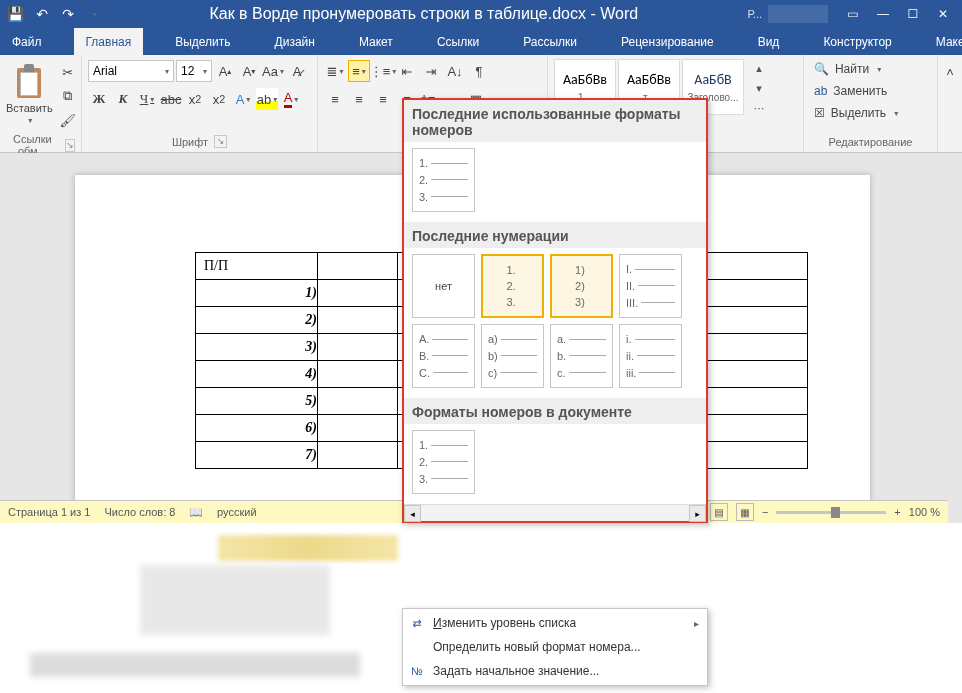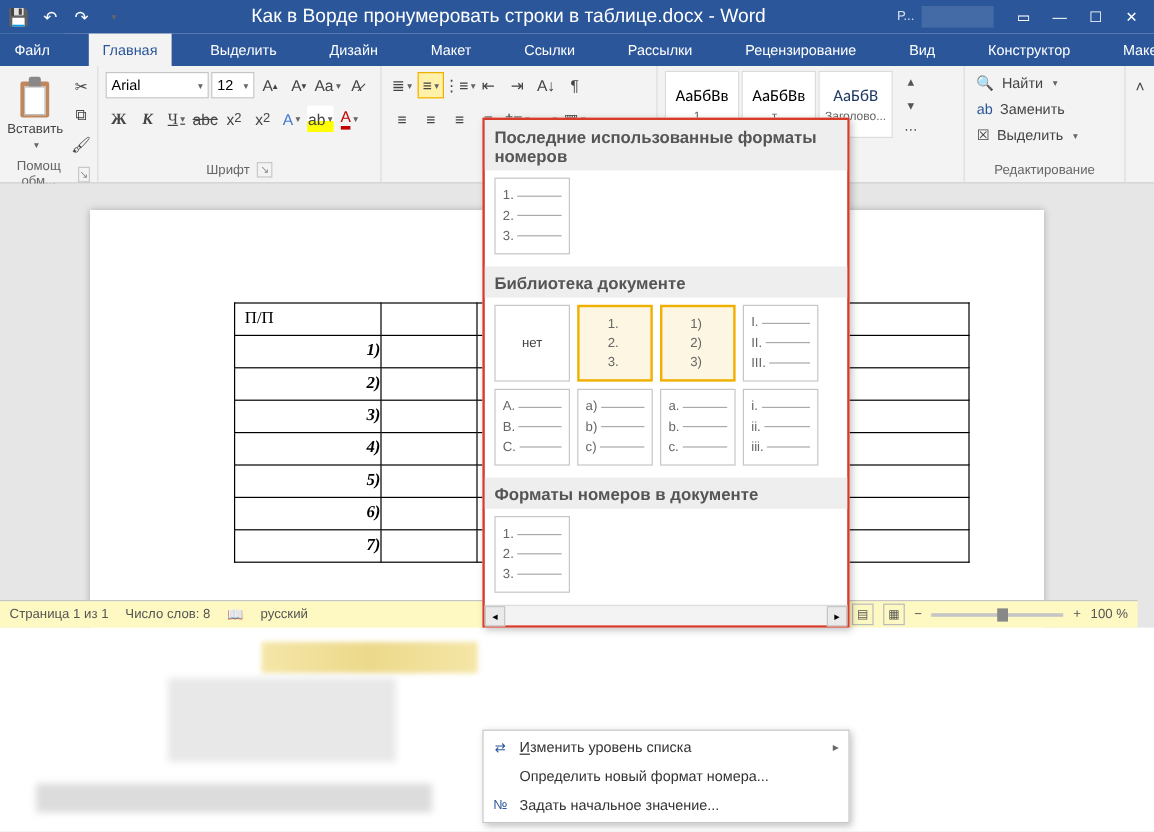--- a/index.html
+++ b/index.html
@@ -160,21 +160,21 @@
         <span>Вставить</span>
         <span class="dd-arr">▾</span>
       </div>
       <div class="sm-col">
         <div class="icon-btn">✂</div>
         <div class="icon-btn">⧉</div>
         <div class="icon-btn">🖌</div>
       </div>
     </div>
     <div class="group-label">
-        <span>Помощ обм...</span>
+        <span>Ссылки обм...</span>
         <span class="launcher">↘</span>
       </div>
   </div>
 
   <div class="group" style="width:236px">
     <div class="group-body" style="flex-direction:column; gap:4px;">
       <div class="ctrl-row">
         <div class="ctrl" style="width:86px">
             <span>Arial</span>
             <span class="dd-arr" style="margin-left:auto">▾</span>
@@ -378,21 +378,21 @@
           <span>2.</span>
           <span class="bar"></span>
         </div>
       <div class="row">
           <span>3.</span>
           <span class="bar"></span>
         </div>
     </div>
   </div>
 
-  <div class="sect-head">Библиотека документе</div>
+  <div class="sect-head">Последние нумерации</div>
   <div class="sect-body">
     <div class="num-opt none">
         <span>нет</span>
       </div>
     <div class="num-opt sel">
       <div class="row">
           <span>1.</span>
           <span class="bar"></span>
         </div>
       <div class="row">

